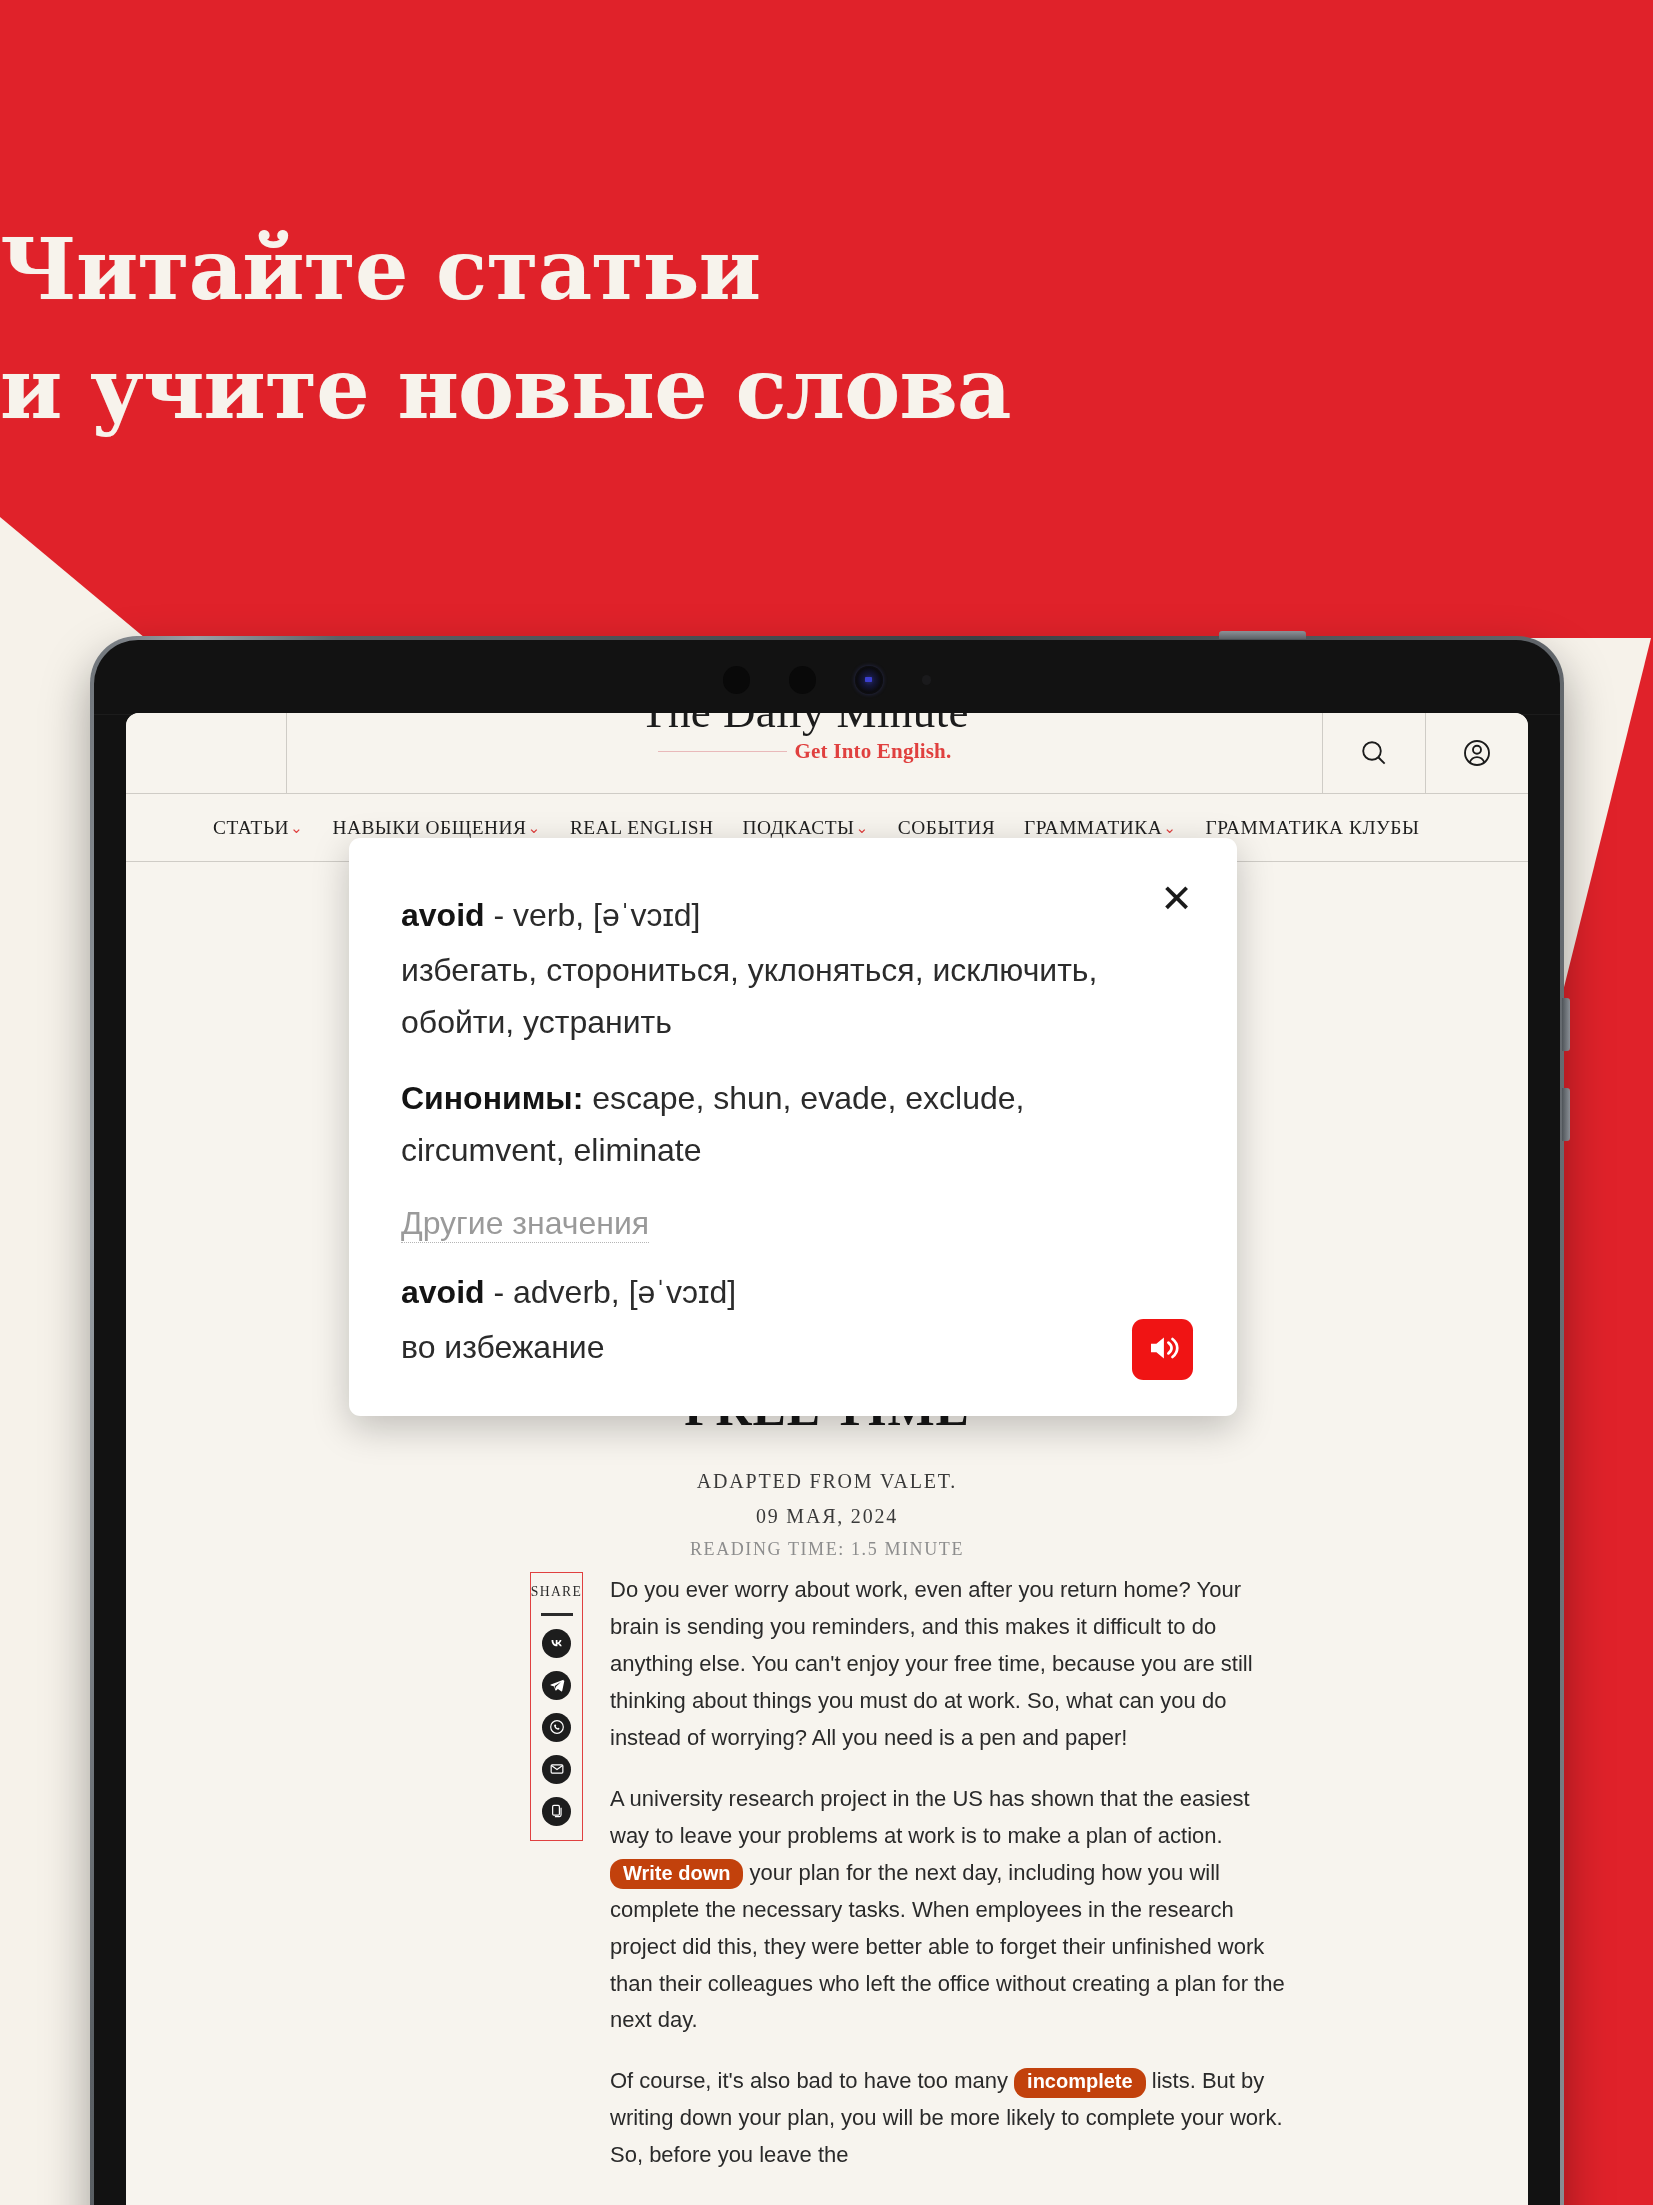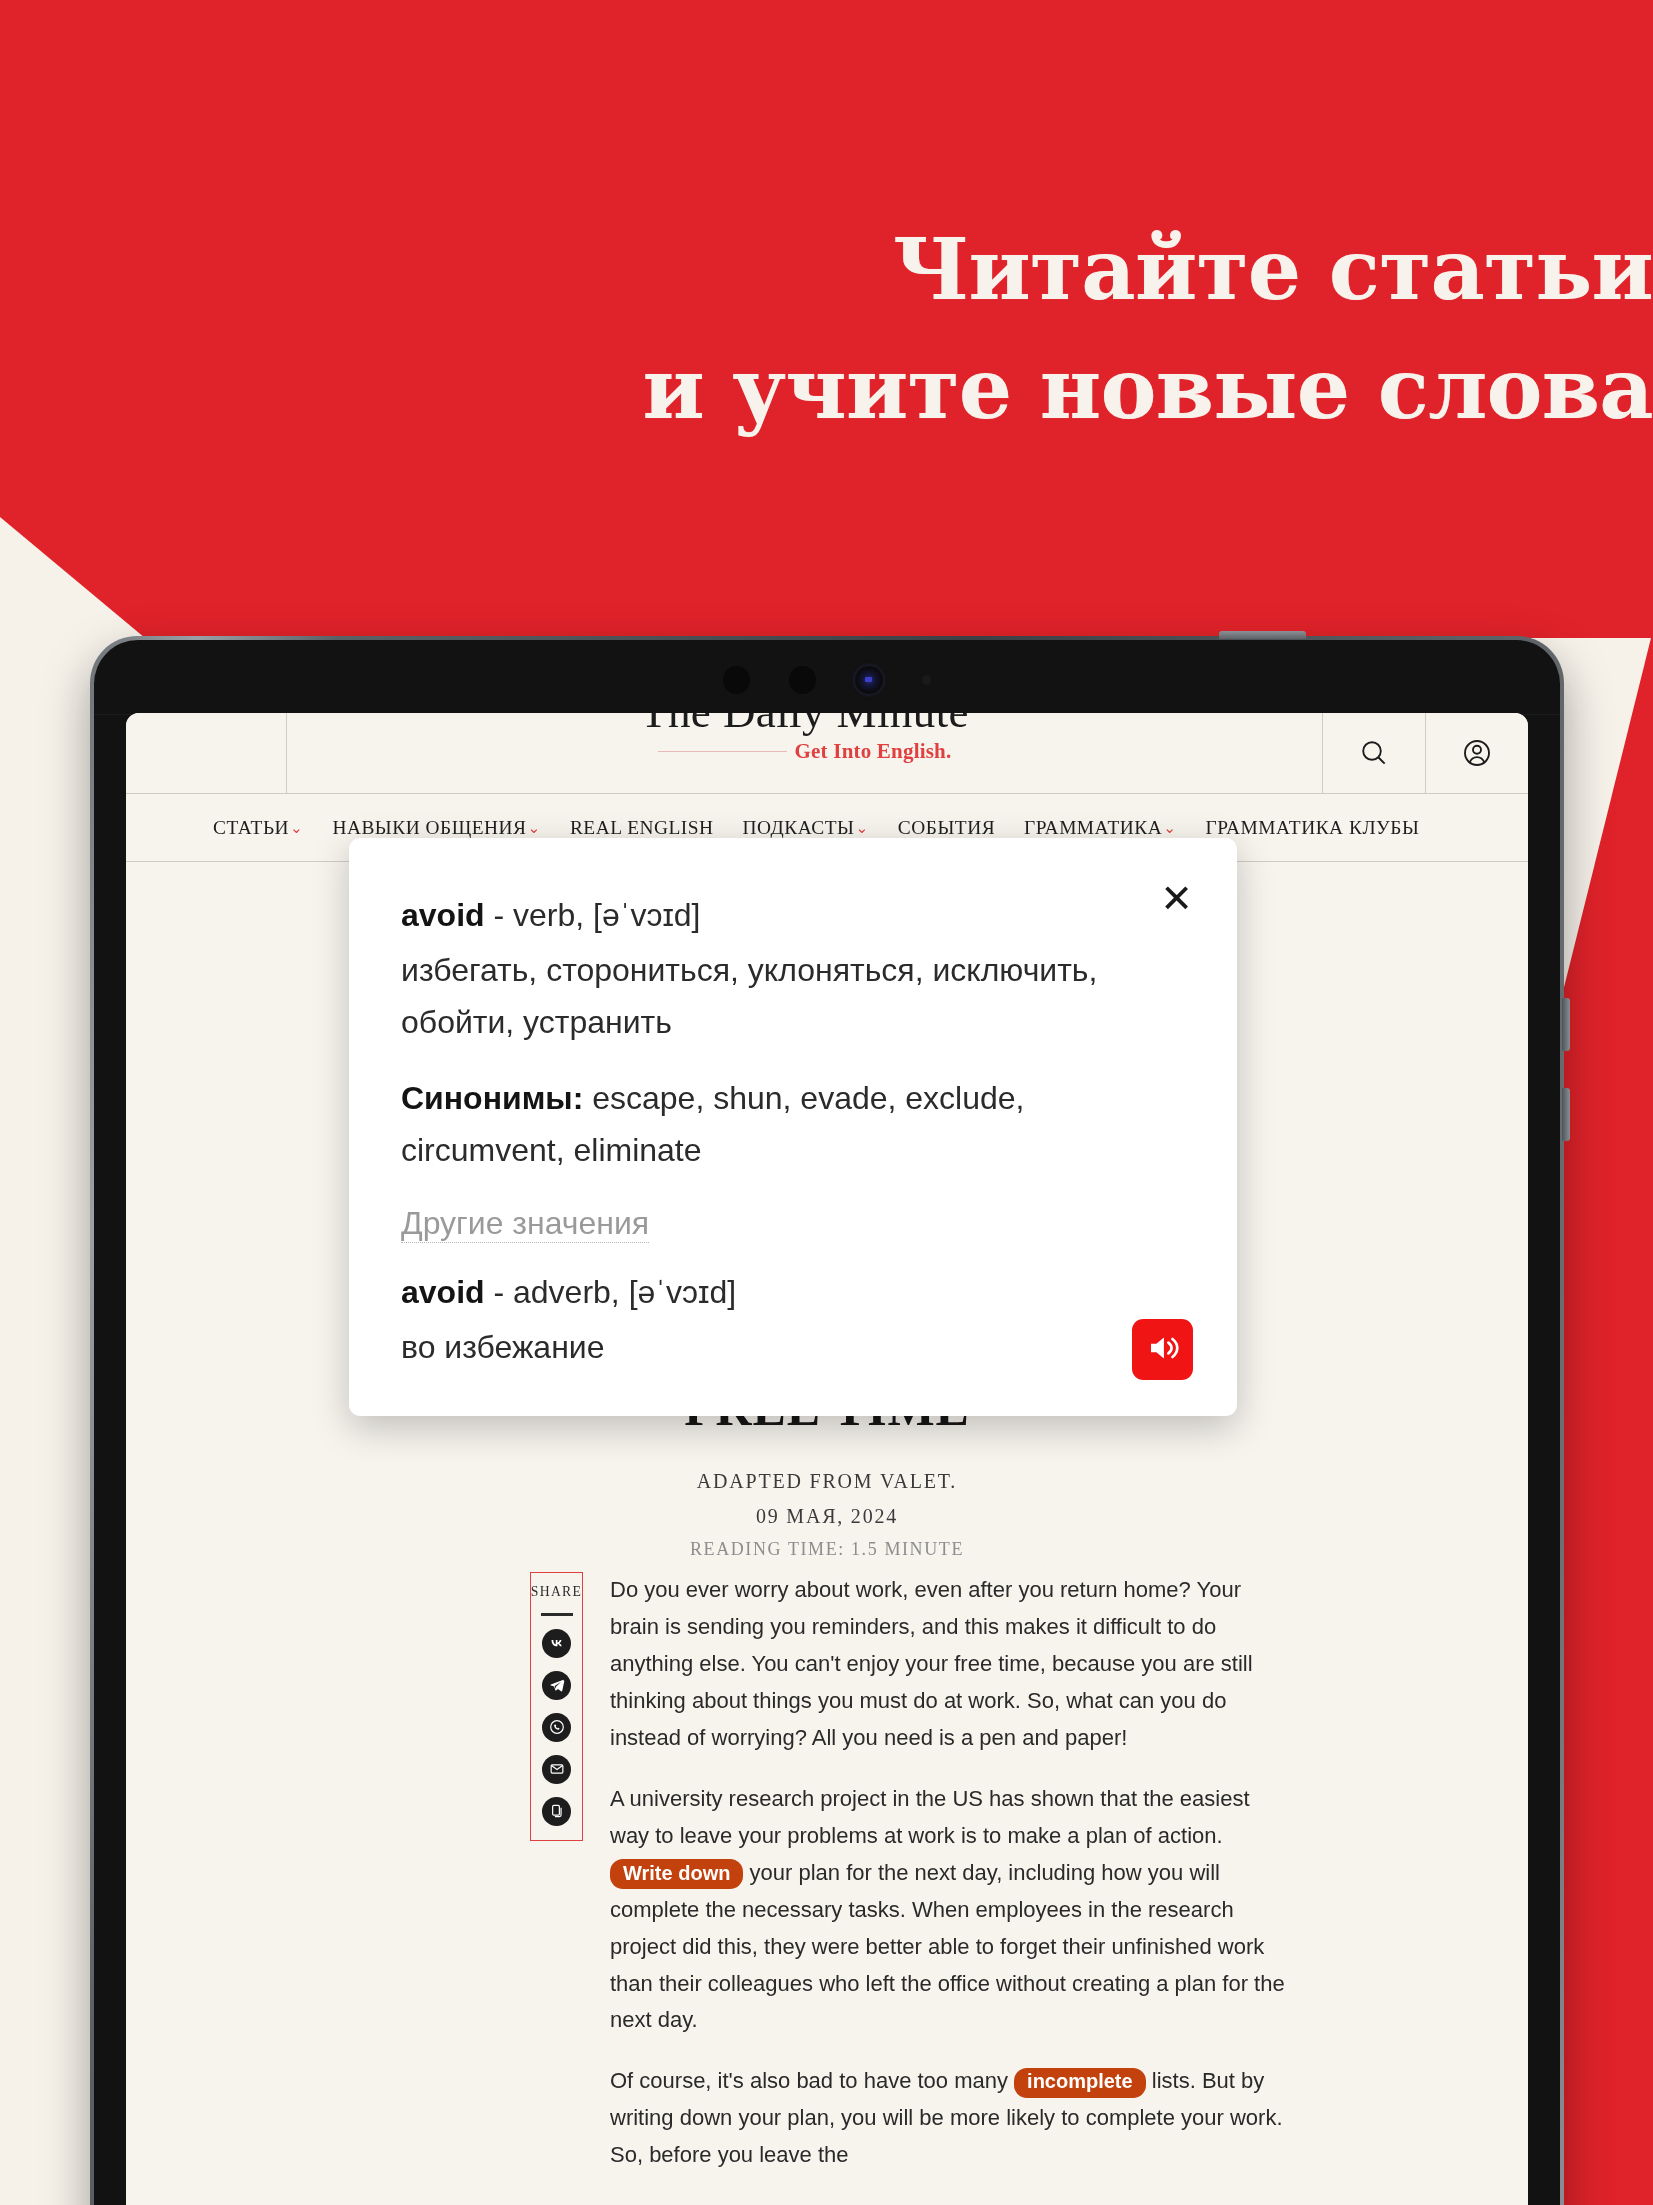--- a/index.html
+++ b/index.html
@@ -20,31 +20,31 @@
   }
   .promo-band-lower{
     position:absolute; left:0; top:630px; width:1653px; height:1582px;
     background:#E0222A;
     clip-path: polygon(1653px 0, 1653px 1582px, 1259px 1582px, 1653px 0);
     z-index:0;
   }
   .promo-title{
     position:absolute; left:0; top:0; width:1653px;
     z-index:3;
-    text-align:right;
+    text-align:left;
     color:#F7F3EC;
     font-family:"DejaVu Serif", serif;
     font-weight:bold;
     font-size:84px;
     line-height:1.42;
     letter-spacing:-0.8px;
     padding-top:210px;
     text-shadow:0 0 0.8px rgba(247,243,236,.4);
   }
-  .promo-title .l2{ display:block;padding-left:16px; }
+  .promo-title .l2{ display:block; }
 
   
   .tablet{
     position:absolute; left:90px; top:636px;
     width:1474px; height:1695px;
     z-index:5;
   }
   .tablet-frame{
     position:absolute; inset:0;
     background:linear-gradient(100deg,#6e7378 0%,#9aa0a6 6%,#5b6065 14%,#3c4044 50%,#6b7075 92%,#8e9399 100%);

